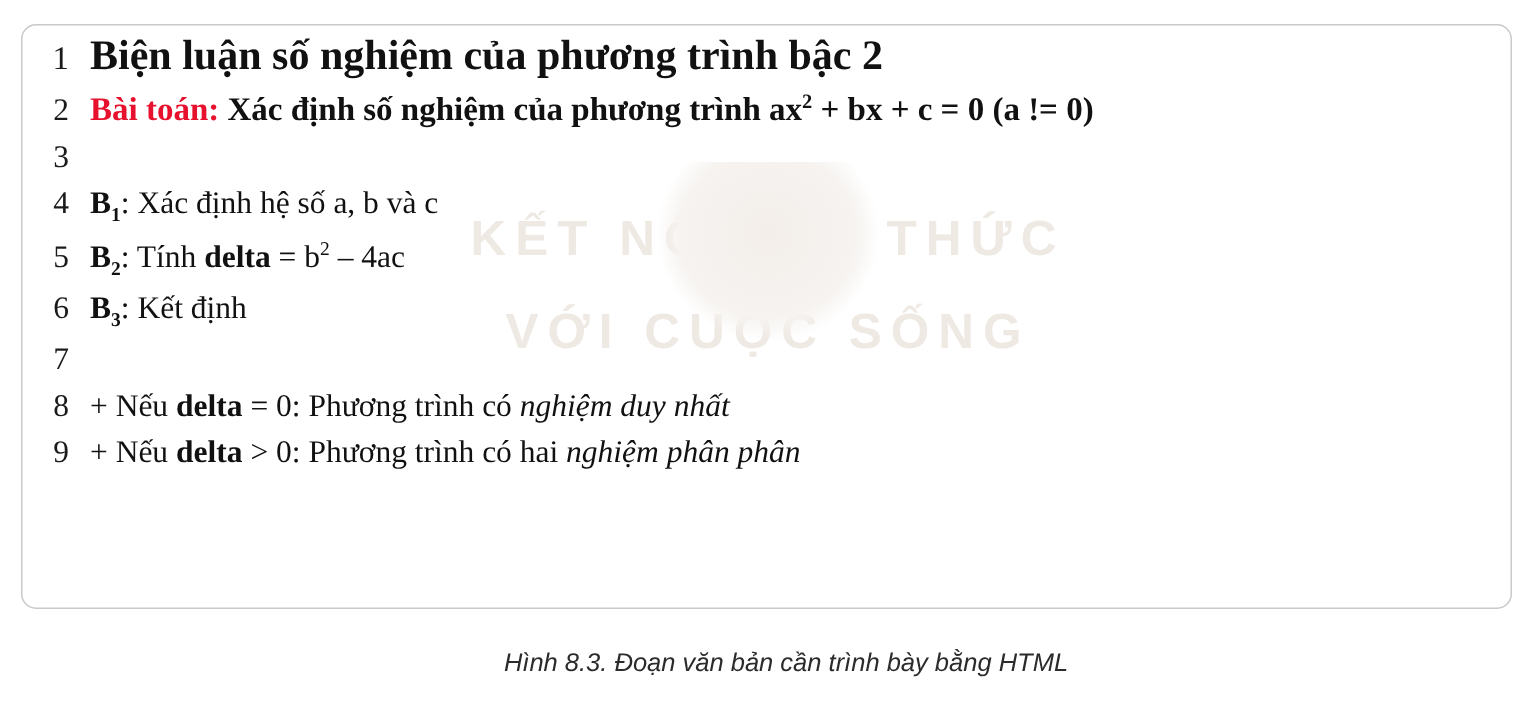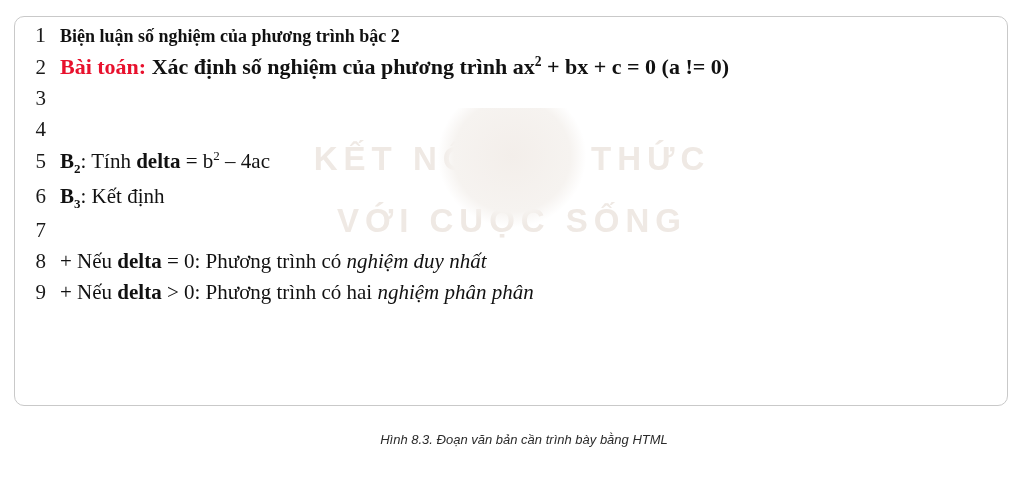--- a/index.html
+++ b/index.html
@@ -75,40 +75,40 @@
     font-size: 21px;
     flex: none;
   }
   .ltext {
     font-size: 21px;
     color: #111111;
     white-space: nowrap;
   }
 
   
-  .l1 .ltext { font-size: 18px; }
+  .l1 .ltext { font-size: 28px; }
   .l1 .lnum  { font-size: 22px; }
   .l2 .ltext { font-size: 22px; }
   .l3 .ltext { font-size: 22px; }
 
   .b { font-weight: bold; }
   .red { color: #e8112d; font-weight: bold; }
   .it { font-style: italic; }
   sup { font-size: 0.62em; vertical-align: super; }
   sub { font-size: 0.62em; vertical-align: sub; }
 
   .caption {
     position: absolute;
     left: 0;
     right: 0;
     top: 432px;
     text-align: center;
     font-family: "Liberation Sans", sans-serif;
     font-style: italic;
-    font-size: 13px;
+    font-size: 17px;
     color: #2b2b2b;
     z-index: 2;
     padding-left: 24px;
   }
 </style>
 </head>
 <body>
 
 <div class="watermark">
   <div class="watermark-logo"></div>
@@ -129,20 +129,21 @@
     <span class="lnum">2</span>
     <span class="ltext"><span class="red">Bài toán:</span><span class="b"> Xác định số nghiệm của phương trình ax</span><sup class="b">2</sup><span class="b"> + bx + c = 0 (a != 0)</span></span>
   </div>
 
   <div class="line l3">
     <span class="lnum">3</span>
   </div>
 
   <div class="line l4">
     <span class="lnum">4</span>
+    <span class="ltext"><span class="b">B</span><sub class="b">1</sub><span>: Xác định hệ số a, b và c</span></span>
   </div>
 
   <div class="line l5">
     <span class="lnum">5</span>
     <span class="ltext"><span class="b">B</span><sub class="b">2</sub><span>: Tính </span><span class="b">delta</span><span> = b</span><sup>2</sup><span> – 4ac</span></span>
   </div>
 
   <div class="line l6">
     <span class="lnum">6</span>
     <span class="ltext"><span class="b">B</span><sub class="b">3</sub><span>: Kết định</span></span>

